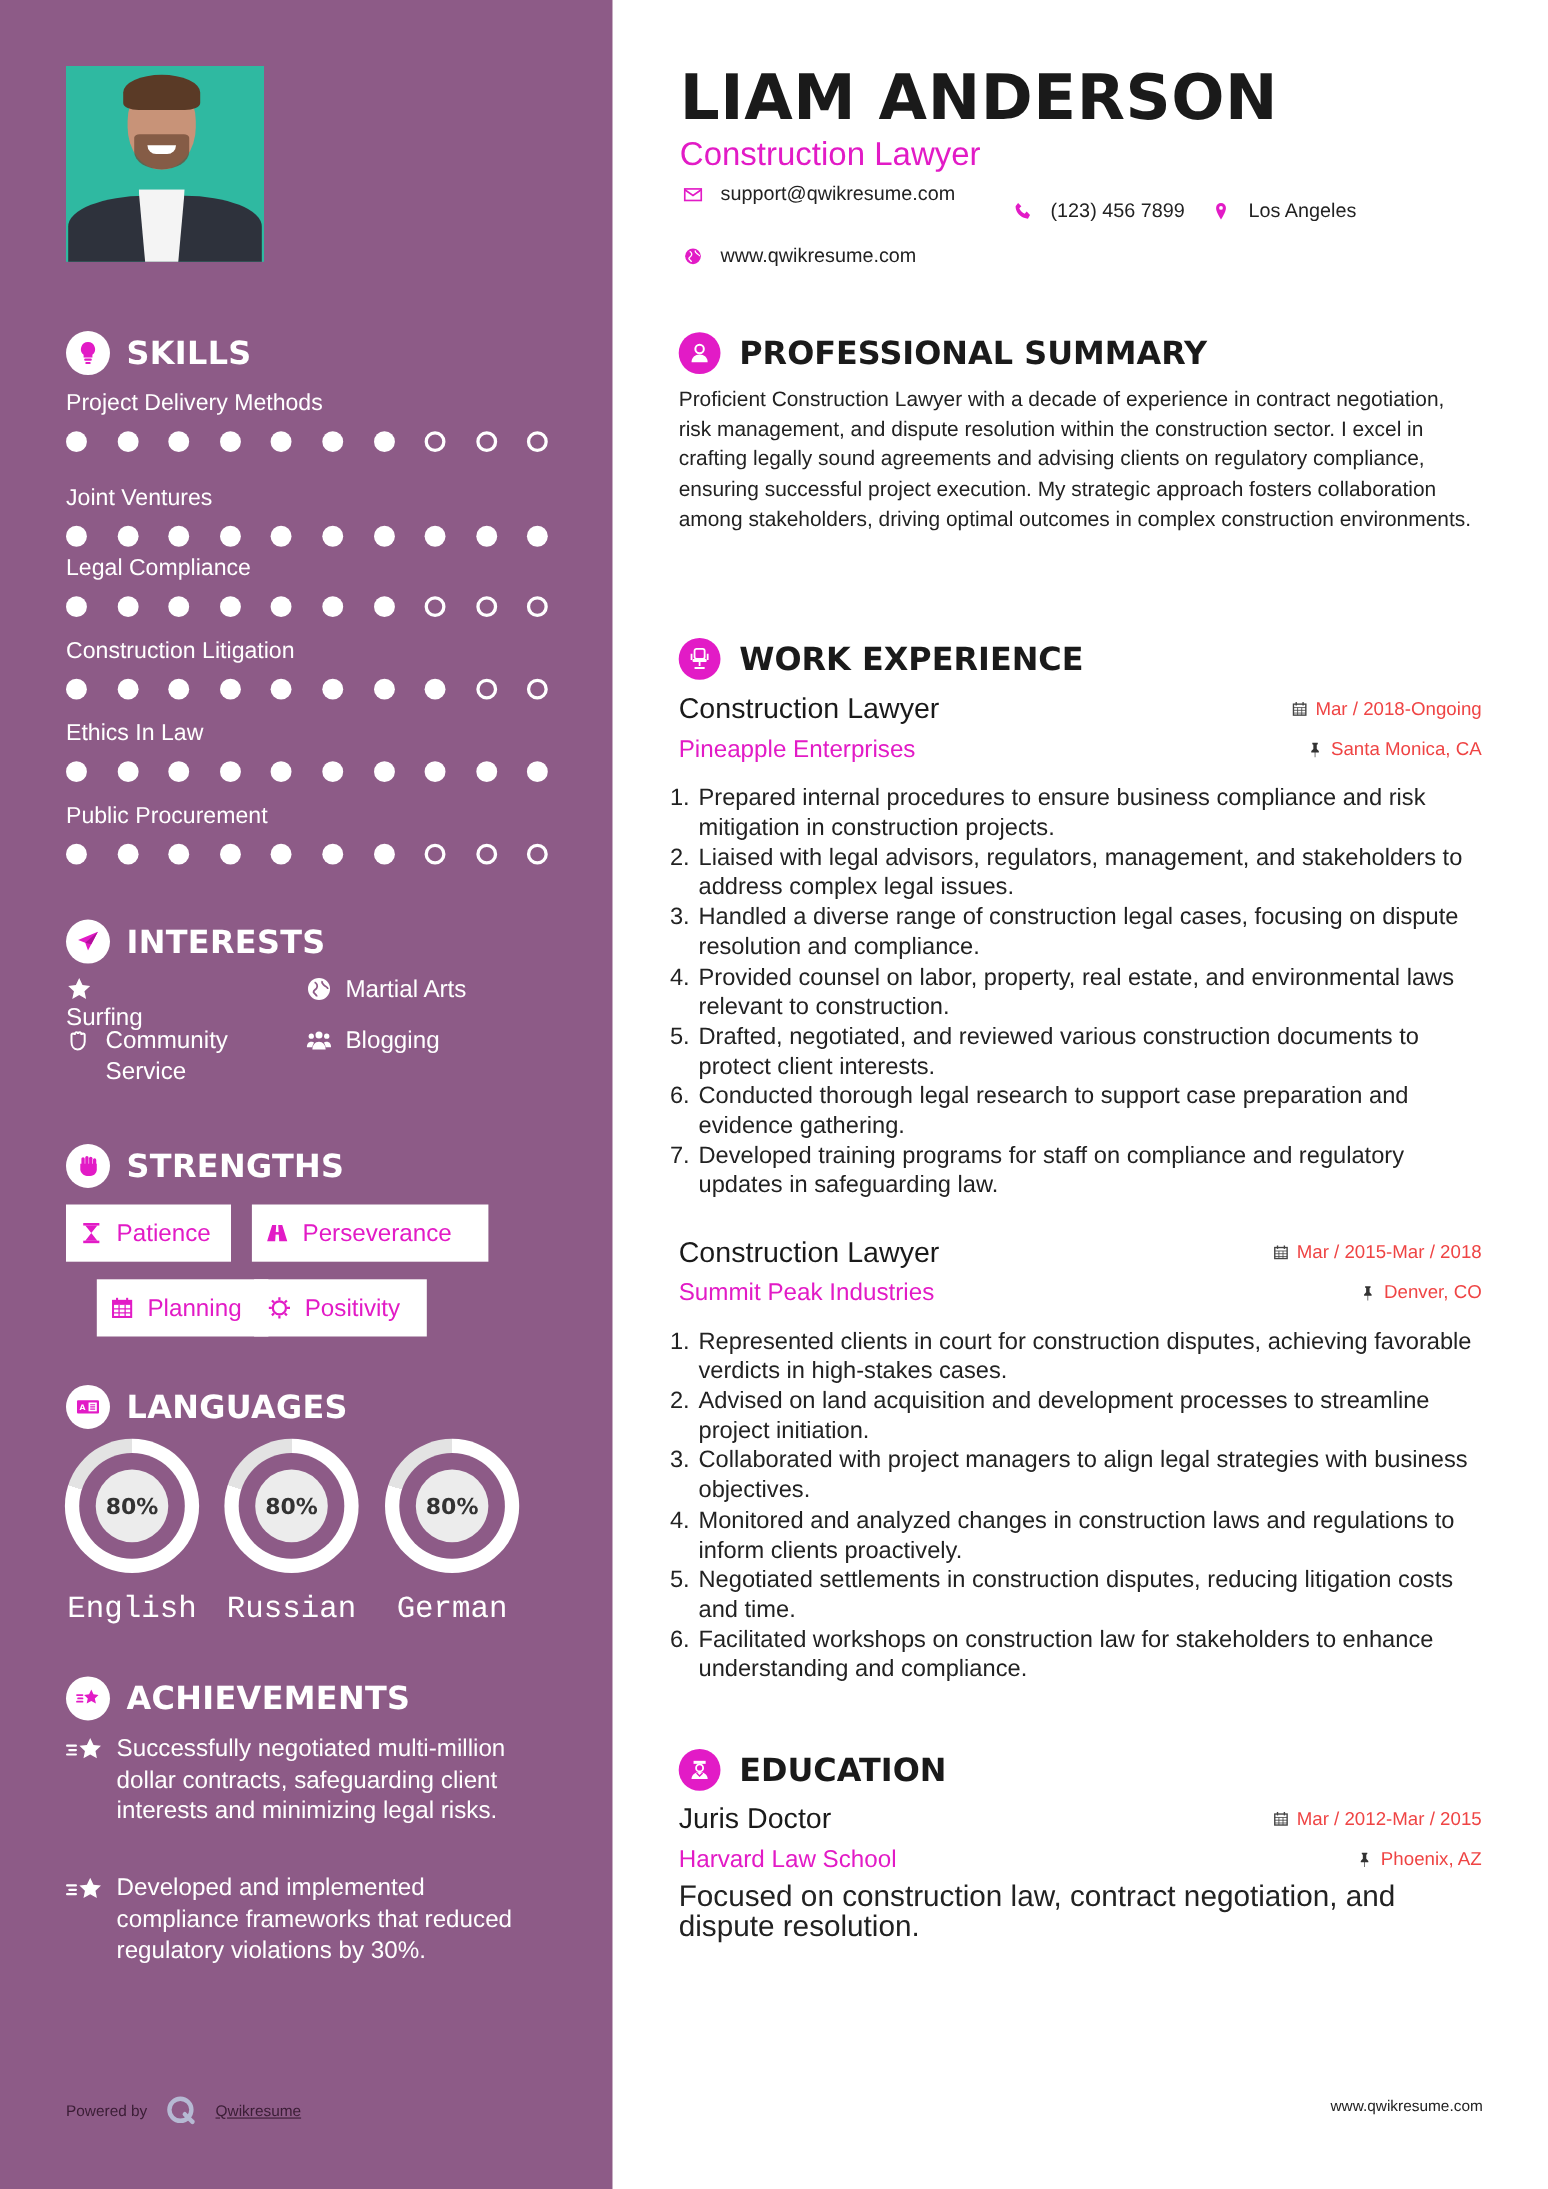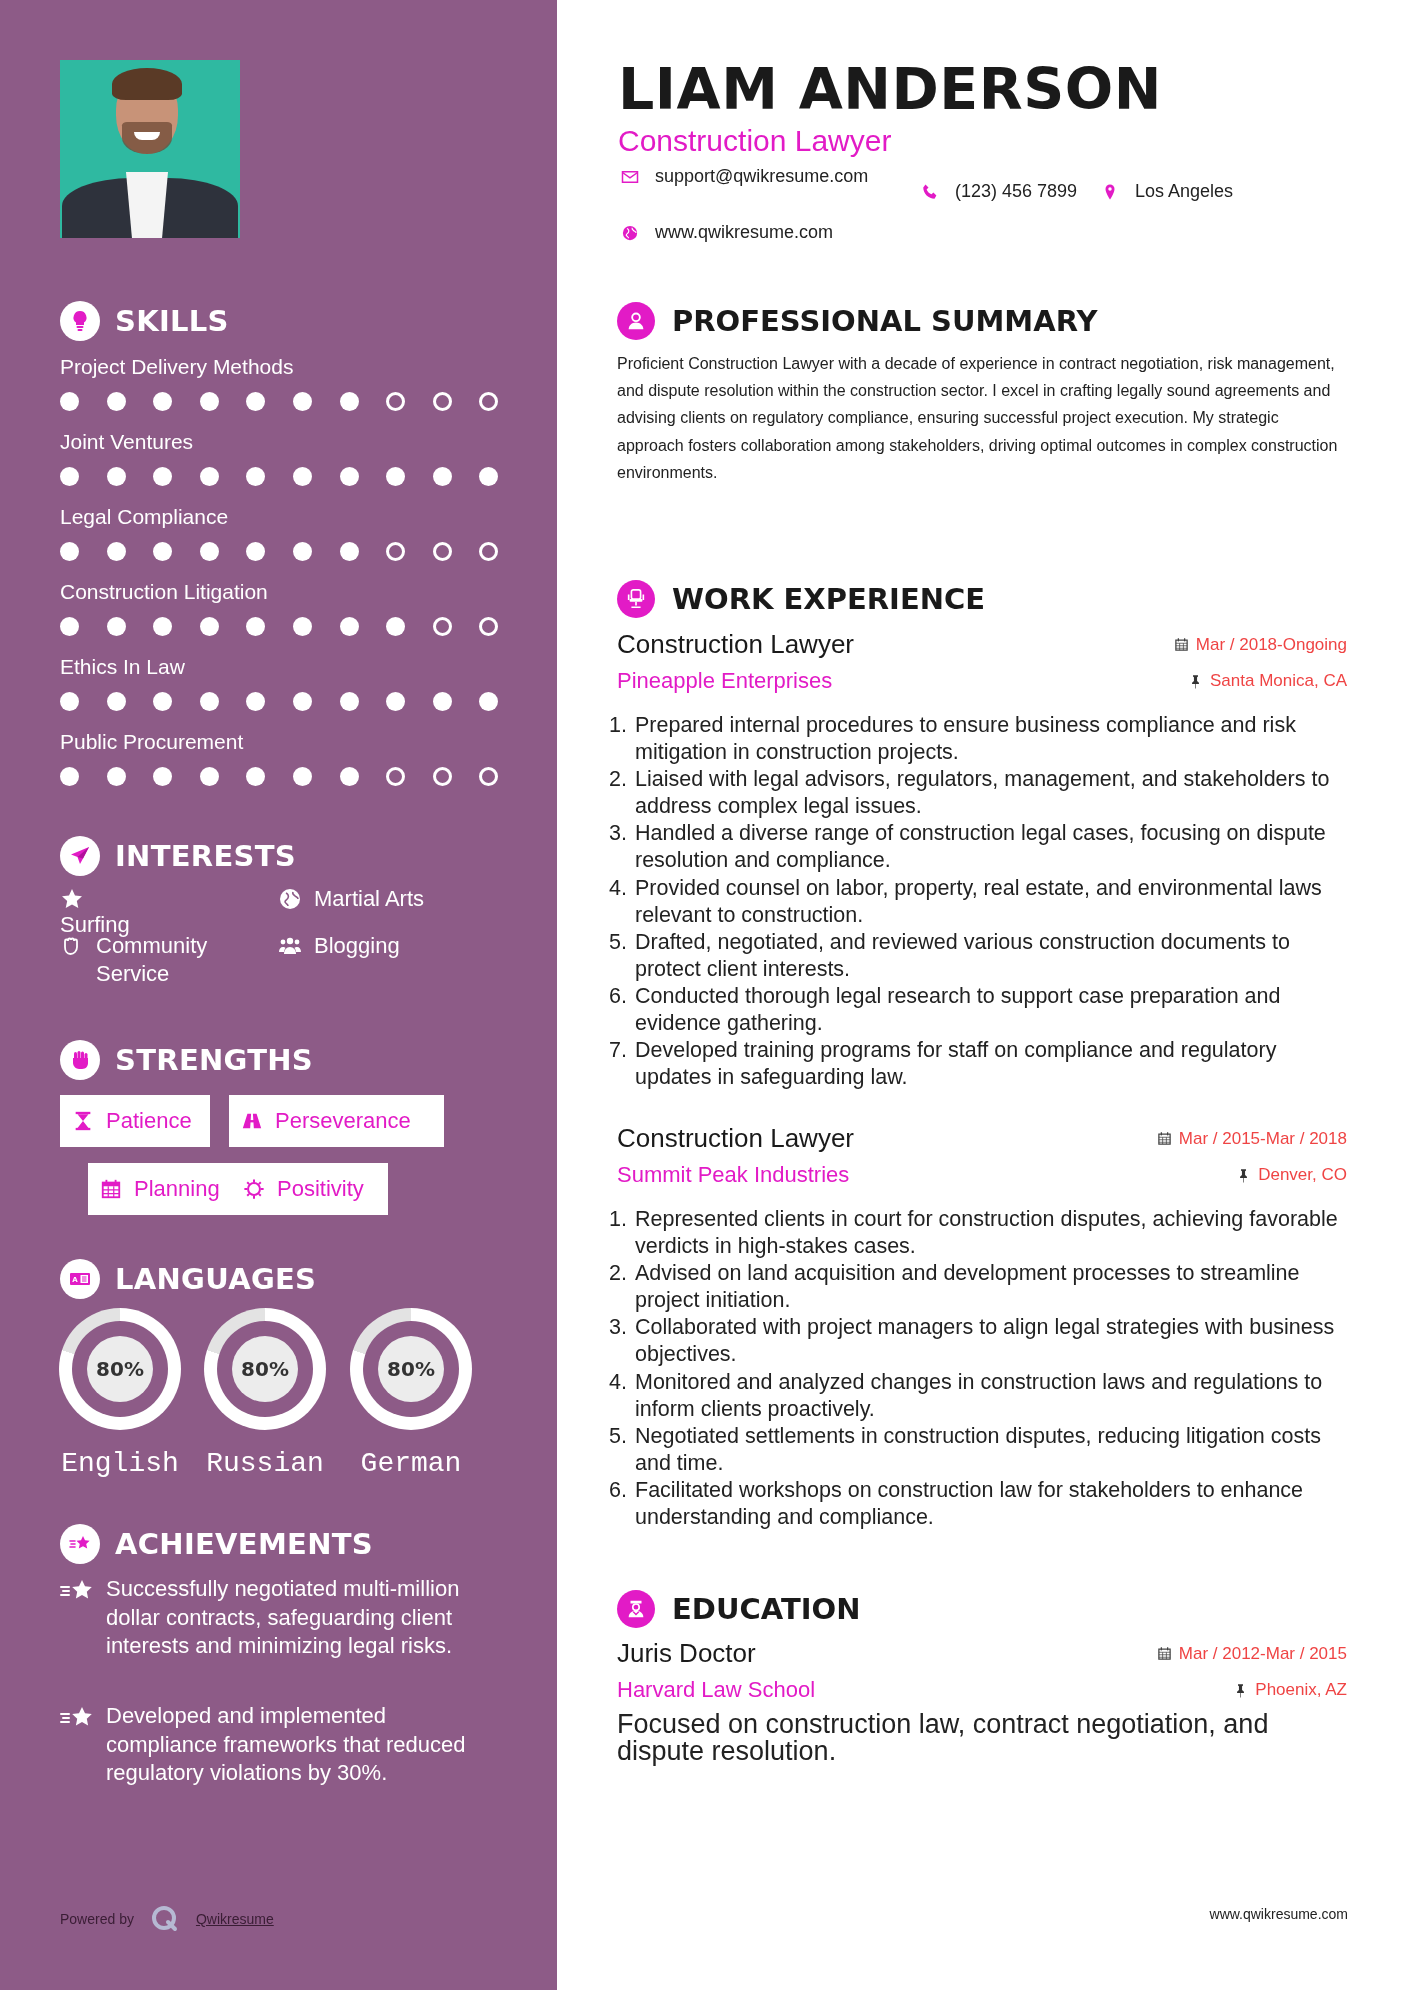--- a/index.html
+++ b/index.html
@@ -54,21 +54,21 @@
     .name { position: absolute; left: 61px; top: 56px; font-size: 57px; font-weight: bold; color: #1a1a1a; letter-spacing: 0.5px; font-family: "DejaVu Sans", sans-serif; }
     .role { position: absolute; left: 61px; top: 124px; font-size: 30px; color: #e21bc6; font-family: "Liberation Sans", sans-serif; }
     .contact { position: absolute; display: flex; align-items: center; font-size: 18px; color: #222; font-family: "Liberation Sans", sans-serif; }
     .contact svg { width: 18px; height: 18px; margin-right: 16px; }
 
     .m-sec { position: absolute; left: 60px; display: flex; align-items: center; }
     .m-icon { width: 38px; height: 38px; border-radius: 50%; background: #e21bc6; display: flex; align-items: center; justify-content: center; flex-shrink: 0; }
     .m-icon svg { width: 22px; height: 22px; }
     .m-title { margin-left: 17px; font-size: 29px; font-weight: bold; color: #1a1a1a; font-family: "DejaVu Sans", sans-serif; }
 
-    .summary { position: absolute; left: 60px; top: 350px; width: 730px; font-size: 16px; line-height: 27.2px; color: #222; font-family: "Liberation Sans", sans-serif; }
+    .summary { position: absolute; left: 60px; top: 350px; width: 730px; font-size: 19px; line-height: 27.2px; color: #222; font-family: "Liberation Sans", sans-serif; }
 
     .job { position: absolute; left: 60px; width: 730px; font-family: "Liberation Sans", sans-serif; }
     .job-row { display: flex; justify-content: space-between; align-items: center; }
     .job-title { font-size: 26px; color: #1a1a1a; }
     .job-company { font-size: 22px; color: #e21bc6; }
     .job-meta { font-size: 17px; color: #ef4444; display: flex; align-items: center; }
     .job-meta svg { width: 15px; height: 15px; margin-right: 7px; }
     .job-list { margin-top: 18px; padding-left: 0; list-style: none; }
     .job-list li { position: relative; padding-left: 18px; font-size: 21.5px; line-height: 27.1px; color: #222; }
     .job-list li .num { position: absolute; left: -8px; top: 0; }
@@ -108,21 +108,21 @@
         <span class="dot on"></span>
         <span class="dot on"></span>
         <span class="dot on"></span>
         <span class="dot on"></span>
         <span class="dot on"></span>
         <span class="dot off"></span>
         <span class="dot off"></span>
         <span class="dot off"></span>
       </div>
   </div>
-  <div class="skill" style="top:427px;">
+  <div class="skill" style="top:438px;">
     <div class="skill-name">Joint Ventures</div>
     <div class="dots">
         <span class="dot on"></span>
         <span class="dot on"></span>
         <span class="dot on"></span>
         <span class="dot on"></span>
         <span class="dot on"></span>
         <span class="dot on"></span>
         <span class="dot on"></span>
         <span class="dot on"></span>

